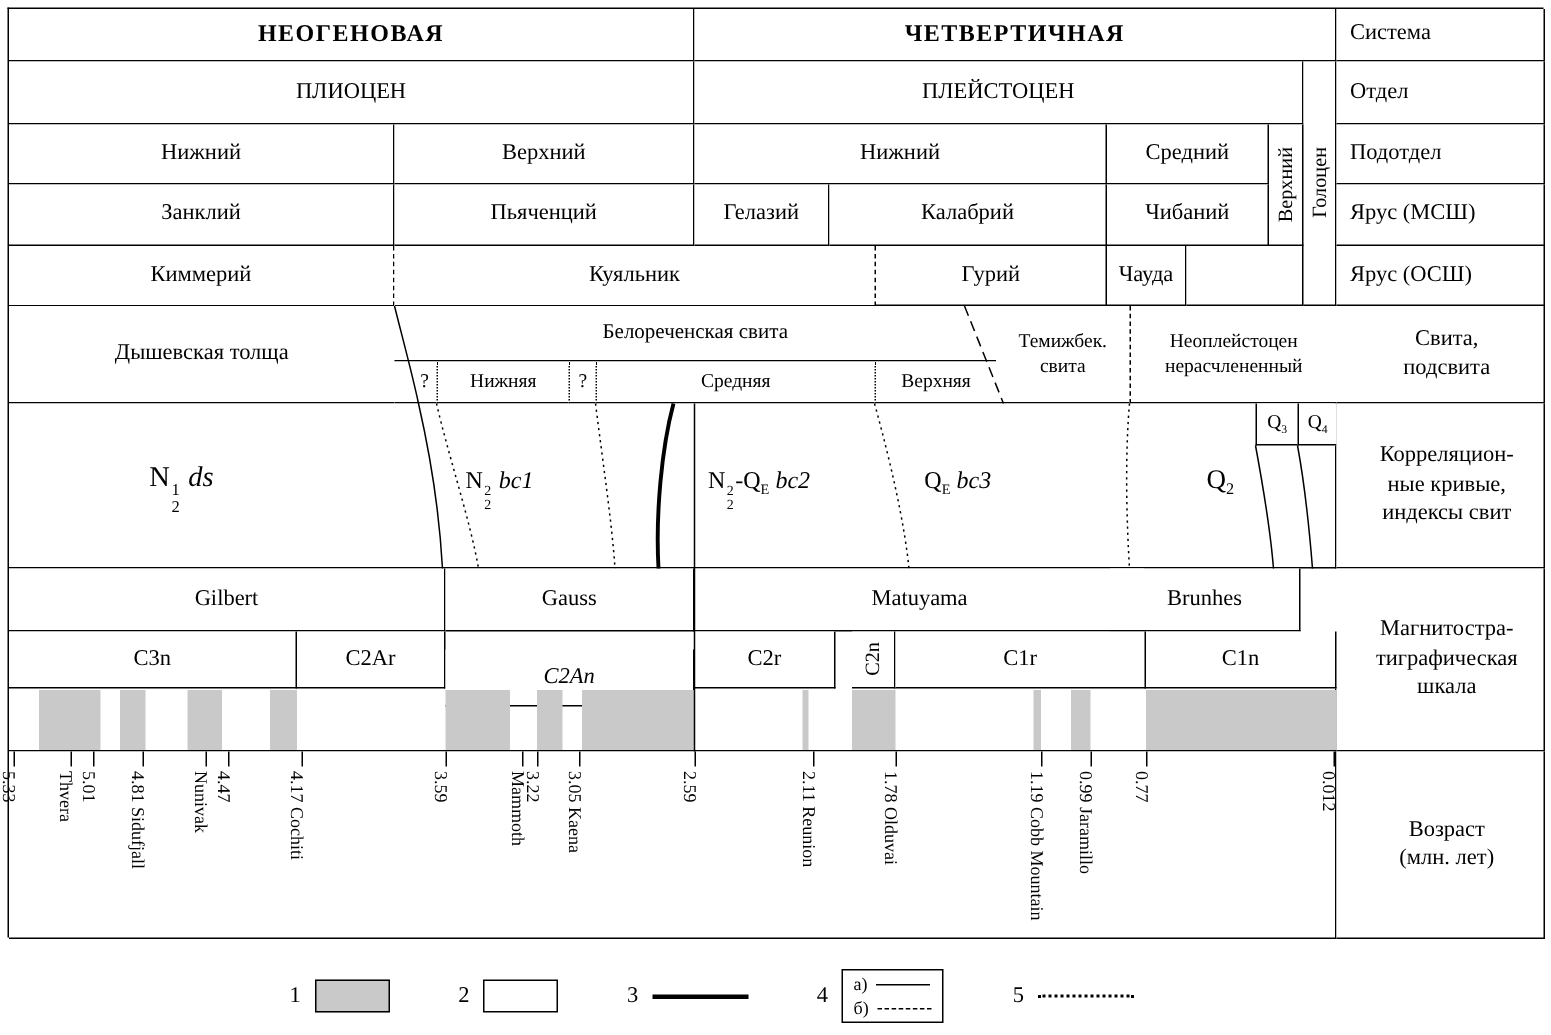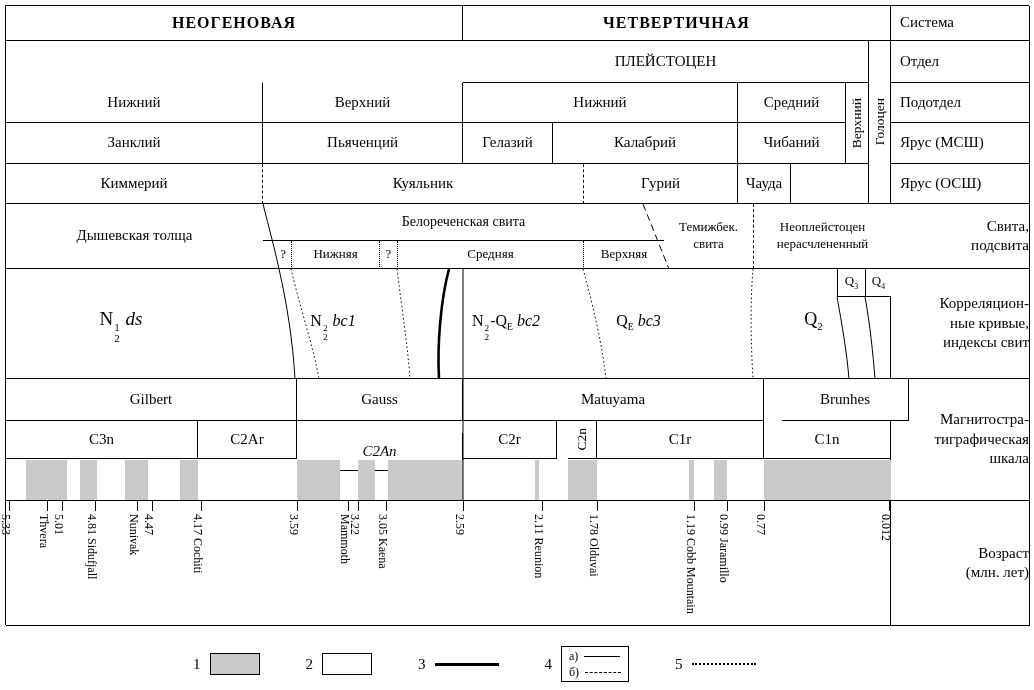--- a/index.html
+++ b/index.html
@@ -11,21 +11,21 @@
   .bb{border-bottom:1px solid #000}
   .bl{border-left:1px solid #000}
   .br-dash{border-right:1px dashed #000}
   .bl-dash{border-left:1px dashed #000}
   .bl-dot{border-left:1px dotted #000}
   .bold{font-weight:bold;font-size:16px;letter-spacing:1px}
   .small{font-size:13px}
   .f14{font-size:14px}
   .col{flex-direction:column;line-height:1.3}
   .left{justify-content:flex-start;padding-left:9px;text-align:left}
-  .col.left{justify-content:center;align-items:flex-end}
+  .col.left{justify-content:center;align-items:center}
   .qleft{justify-content:flex-end;padding-right:5px}
   .vtext{writing-mode:vertical-rl;transform:rotate(180deg);white-space:nowrap;font-size:13.5px;letter-spacing:0}
   .overlay{position:absolute;left:0;top:0;z-index:5;pointer-events:none}
   .ln{stroke:#000;fill:none;stroke-width:1}
   .thickln{stroke-width:2.6}
   .dotln{stroke-dasharray:1.5 2.6}
   .dashln{stroke-dasharray:7 4}
   .idx{position:absolute;z-index:6;text-align:center;white-space:nowrap}
   .idx i, .idxs i{font-style:italic}
   .ss{display:inline-flex;flex-direction:column;font-size:0.58em;line-height:1;vertical-align:-0.5em;margin:0 1px;text-align:left}
@@ -46,20 +46,21 @@
 </style>
 </head>
 <body>
 
 <div class="page">
   <div class="table" id="tbl">
 
     <div class="cell br bb bold" style="left:0;top:0;width:457px;height:35px">НЕОГЕНОВАЯ</div>
     <div class="cell br bb bold" style="left:457px;top:0;width:428px;height:35px">ЧЕТВЕРТИЧНАЯ</div>
 
+    <div class="cell br bb" style="left:0;top:35px;width:457px;height:42px">ПЛИОЦЕН</div>
     <div class="cell br bb" style="left:457px;top:35px;width:406px;height:42px">ПЛЕЙСТОЦЕН</div>
     <div class="cell br bb" style="left:863px;top:35px;width:22px;height:163px">
         <span class="vtext">Голоцен</span>
       </div>
 
     <div class="cell br bb" style="left:0;top:77px;width:257px;height:40px">Нижний</div>
     <div class="cell br bb" style="left:257px;top:77px;width:200px;height:40px">Верхний</div>
     <div class="cell br bb" style="left:457px;top:77px;width:275px;height:40px">Нижний</div>
     <div class="cell br bb" style="left:732px;top:77px;width:108px;height:40px">Средний</div>
     <div class="cell br bb" style="left:840px;top:77px;width:23px;height:81px">
@@ -152,21 +153,21 @@
       <line class="ln" x1="457" y1="263" x2="457" y2="495"></line>
       <path class="ln dotln" d="M577,263 C588,303 597,343 600,373"></path>
       <path class="ln dotln" d="M747,263 C744,298 745,340 747,373"></path>
       <line class="ln dashln" x1="637" y1="198" x2="663" y2="263"></line>
       <path class="ln" d="M831,291 C836,318 841,348 843,373"></path>
       <path class="ln" d="M859,291 C864,318 867,348 869,373"></path>
     </svg>
   <div class="cell br bb" style="left: 0px; top: 373px; width: 291px; height: 42px;">Gilbert</div>
       <div class="cell br bb" style="left: 291px; top: 373px; width: 166px; height: 42px;">Gauss</div>
       <div class="cell br bb" style="left: 457px; top: 373px; width: 301px; height: 42px;">Matuyama</div>
-      <div class="cell br bb" style="left: 776px; top: 373px; width: 127px; height: 42px;">Brunhes</div>
+      <div class="cell br bb" style="left: 734px; top: 373px; width: 127px; height: 42px;">Brunhes</div>
       <div class="cell br bb" style="left: 0px; top: 415px; width: 192px; height: 38px;">C3n</div>
       <div class="cell br bb" style="left: 192px; top: 415px; width: 99px; height: 38px; text-align: right;">C2Ar</div>
       <div class="cell br bb" style="left: 291px; top: 427px; width: 166px; height: 38px; font-style: italic;">C2An</div>
       <div class="cell br bb" style="left: 457px; top: 415px; width: 94px; height: 38px;">C2r</div>
       <div class="cell br bb" style="left: 562px; top: 415px; width: 29px; height: 38px;">
         <span class="vtext">C2n</span>
       </div>
       <div class="cell br bb" style="left: 591px; top: 415px; width: 167px; height: 38px;">C1r</div>
       <div class="cell br bb" style="left: 758px; top: 415px; width: 127px; height: 38px;">C1n</div>
       <div class="gray" style="left: 20px; top: 454px; width: 41px; height: 40px; background: rgb(201, 201, 201);"></div>

